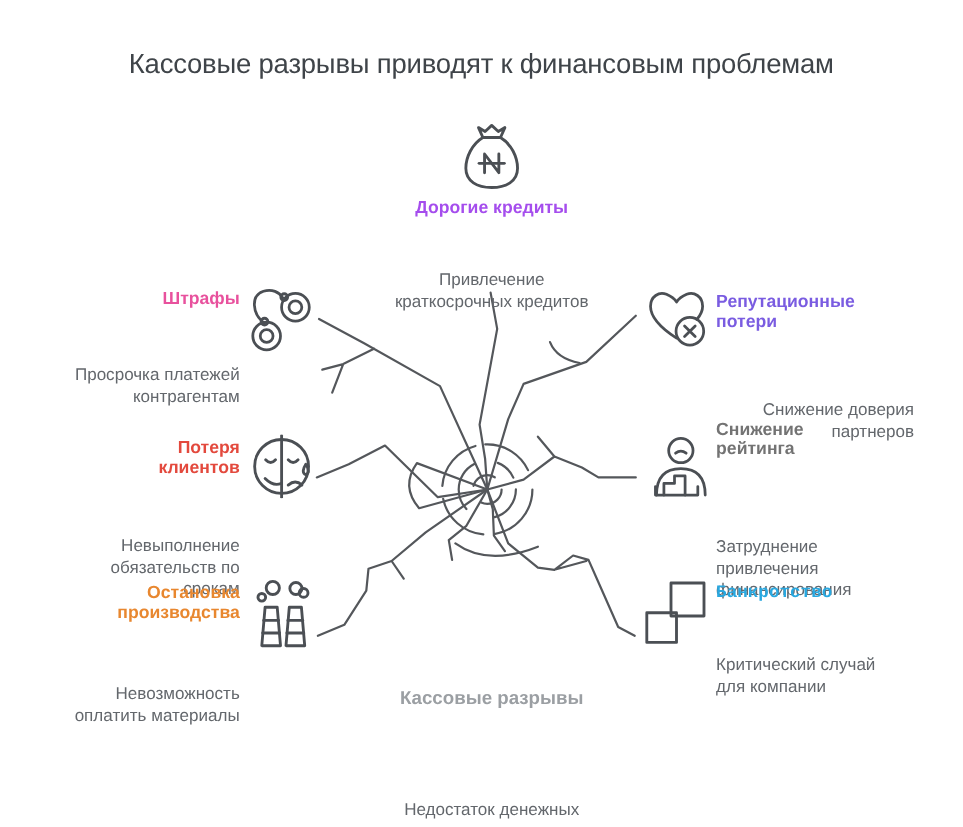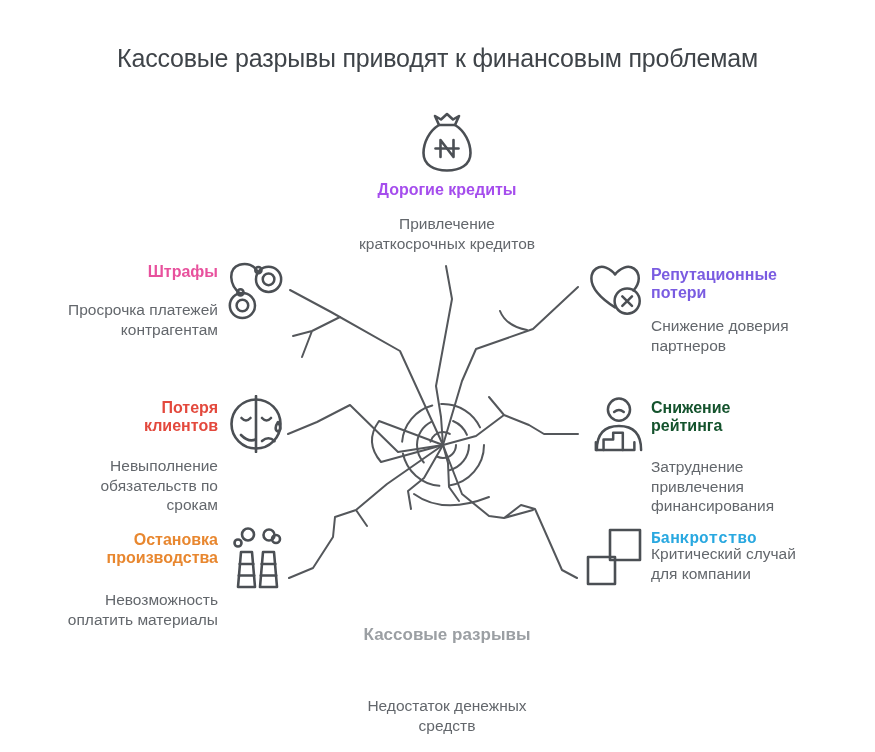--- a/index.html
+++ b/index.html
@@ -9,21 +9,21 @@
   }
   .title{
     position:absolute;left:0;right:0;top:44px;margin:0;text-align:center;
     font-size:25px;font-weight:400;color:#3f4449;letter-spacing:-0.2px;
   }
   .abs{position:absolute;}
   .heading{
     font-weight:700;font-size:16px;line-height:1.12;white-space:pre-line;
   }
   .sub{
-    font-size:15.5px;line-height:1.26;color:#63676c;white-space:pre-line;
+    font-size:15.5px;line-height:1.26;color:#63676c;white-space:pre-line;margin-top:31px;
   }
   .t-center{text-align:center;}
   .t-right{text-align:right;}
   .t-left{text-align:left;}
   .icon svg{display:block;width:100%;height:100%;}
   .icon path,.icon circle,.icon rect{
     fill:none;stroke:#4b4f54;stroke-width:2.6;stroke-linecap:round;stroke-linejoin:round;
   }
   .cracks{position:absolute;left:0;top:0;pointer-events:none;}
   .cracks path,.cracks circle{
@@ -90,21 +90,21 @@
   <div>
     <div class="abs icon" style="left:587px;top:261px;width:60px;height:58px;">
       <svg viewBox="0 0 62 60">
         <path d="M29,48 C15,39 4.5,29 4.5,18 C4.5,9 12.5,3.8 19.5,6.8 C23.5,8.5 27,11 29,14 C31,11 34.5,8.5 38.5,6.8 C45.5,3.8 53.5,9 53.5,18 C53.5,22.5 51.5,26.5 48,30.5"></path>
         <circle cx="41.5" cy="41.5" r="13"></circle>
         <path d="M36.5,36.5 L46.5,46.5 M46.5,36.5 L36.5,46.5"></path>
       </svg>
     </div>
     <div class="abs heading t-left" style="left: 651px; top: 266px; width: 180px; color: rgb(122, 92, 225);">Репутационные
 потери</div>
-    <div class="abs sub t-left" style="left:651px;top:316px;width:180px;">Снижение доверия
+    <div class="abs sub t-left" style="left:651px;top:332px;width:180px;text-align:right;">Снижение доверия
 партнеров</div>
   </div>
 
   <div>
     <div class="abs heading t-right" style="left: 48px; top: 399px; width: 170px; color: rgb(227, 73, 61);">Потеря
 клиентов</div>
     <div class="abs sub t-right" style="left:38px;top:456px;width:180px;">Невыполнение
 обязательств по
 срокам</div>
     <div class="abs icon" style="left:229px;top:395px;width:62px;height:58px;">
@@ -123,21 +123,21 @@
   <div>
     <div class="abs icon" style="left:592px;top:395px;width:52px;height:60px;">
       <svg viewBox="0 0 54 60">
         <circle cx="28" cy="14" r="11.5"></circle>
         <path d="M23,16.5 Q28,12.5 33,16.5"></path>
         <path d="M5,56 C5,39 13.5,31 28,31 C42.5,31 51,39 51,56"></path>
         <path d="M4,48 V56 H44 V48"></path>
         <path d="M12,56 V45 H22 V38 H32 V56"></path>
       </svg>
     </div>
-    <div class="abs heading t-left" style="left: 651px; top: 399px; width: 160px; color: #14532d;">Снижение
+    <div class="abs heading t-left" style="left: 651px; top: 382px; width: 160px; color: #737373;">Снижение
 рейтинга</div>
     <div class="abs sub t-left" style="left:651px;top:457px;width:175px;">Затруднение
 привлечения
 финансирования</div>
   </div>
 
   <div>
     <div class="abs heading t-right" style="left: 38px; top: 531px; width: 180px; color: rgb(232, 135, 47);">Остановка
 производства</div>
     <div class="abs sub t-right" style="left:28px;top:590px;width:190px;">Невозможность
@@ -157,21 +157,21 @@
   </div>
 
   <div>
     <div class="abs icon" style="left:585px;top:527px;width:58px;height:62px;">
       <svg viewBox="0 0 58 62">
         <rect x="25" y="3" width="30" height="30"></rect>
         <rect x="3" y="30" width="27" height="27"></rect>
       </svg>
     </div>
     <div class="abs heading t-left" style="left: 651px; top: 531px; width: 180px; color: rgb(41, 168, 224); font-family: Liberation Mono, monospace;">Банкротство</div>
-    <div class="abs sub t-left" style="left:651px;top:544px;width:180px;">Критический случай
+    <div class="abs sub t-left" style="left:651px;top:564px;width:180px;">Критический случай
 для компании</div>
   </div>
 
   <div>
     <div class="abs heading t-center" style="left: 312px; top: 625px; width: 270px; font-size: 17px; color: rgb(155, 159, 163);">Кассовые разрывы</div>
     <div class="abs sub t-center" style="left:342px;top:696px;width:210px;">Недостаток денежных
 средств</div>
   </div>
 
 </div>

